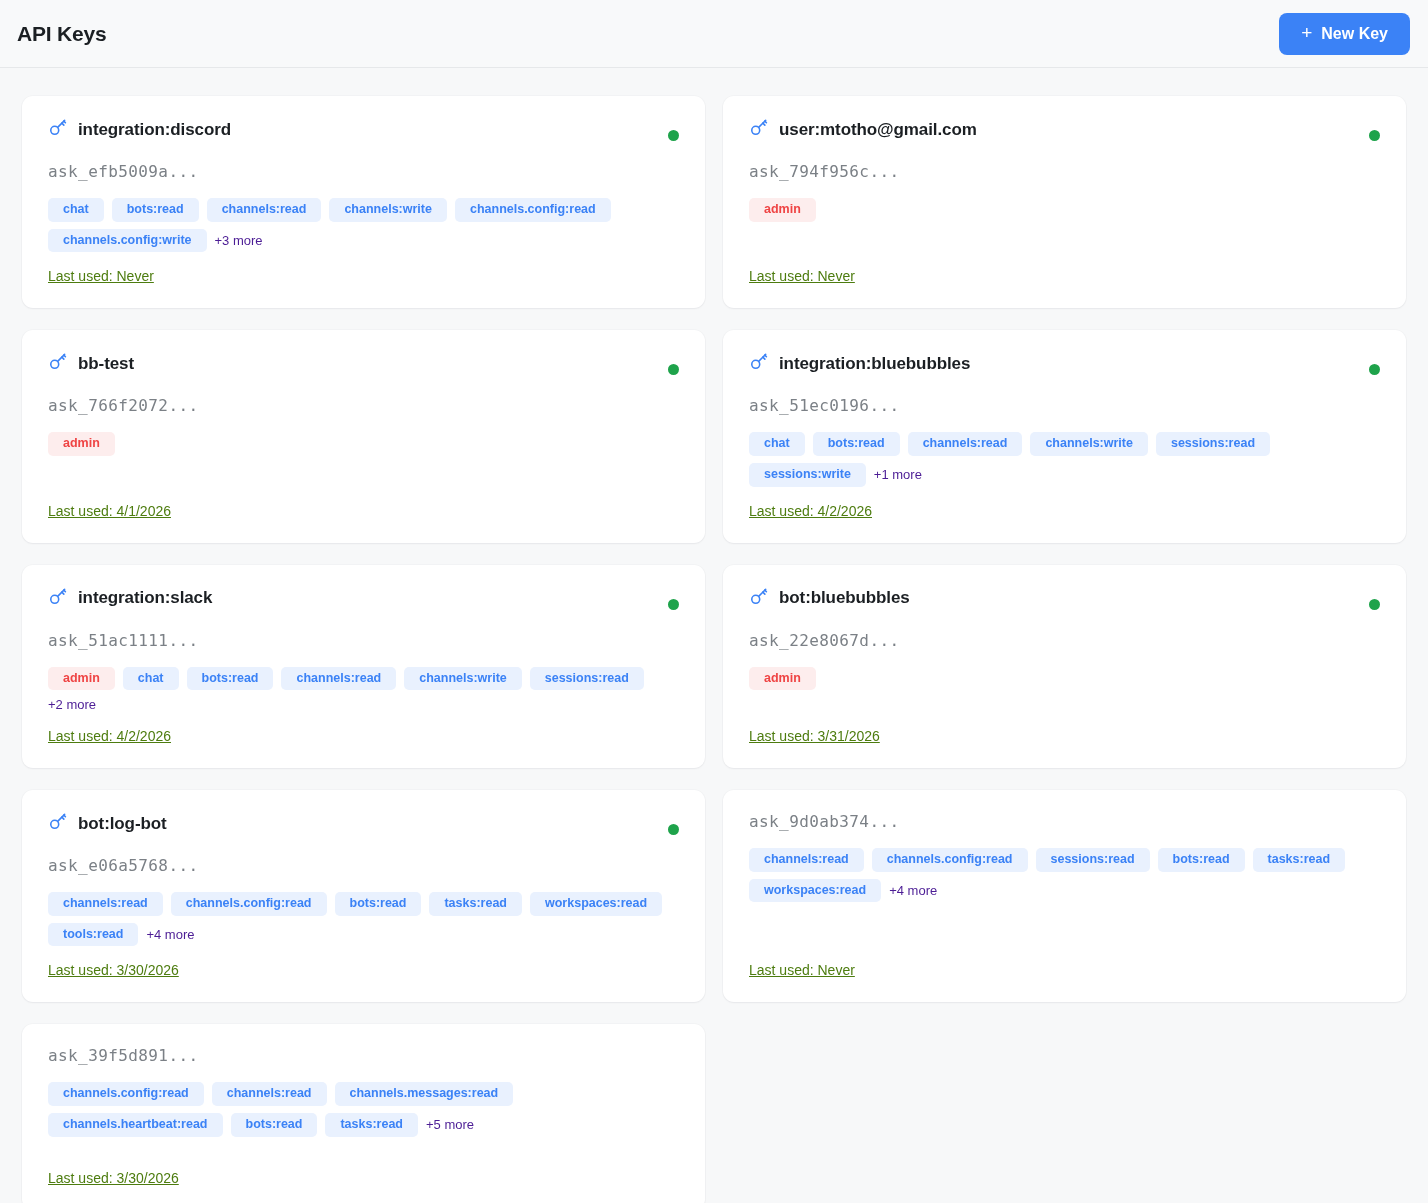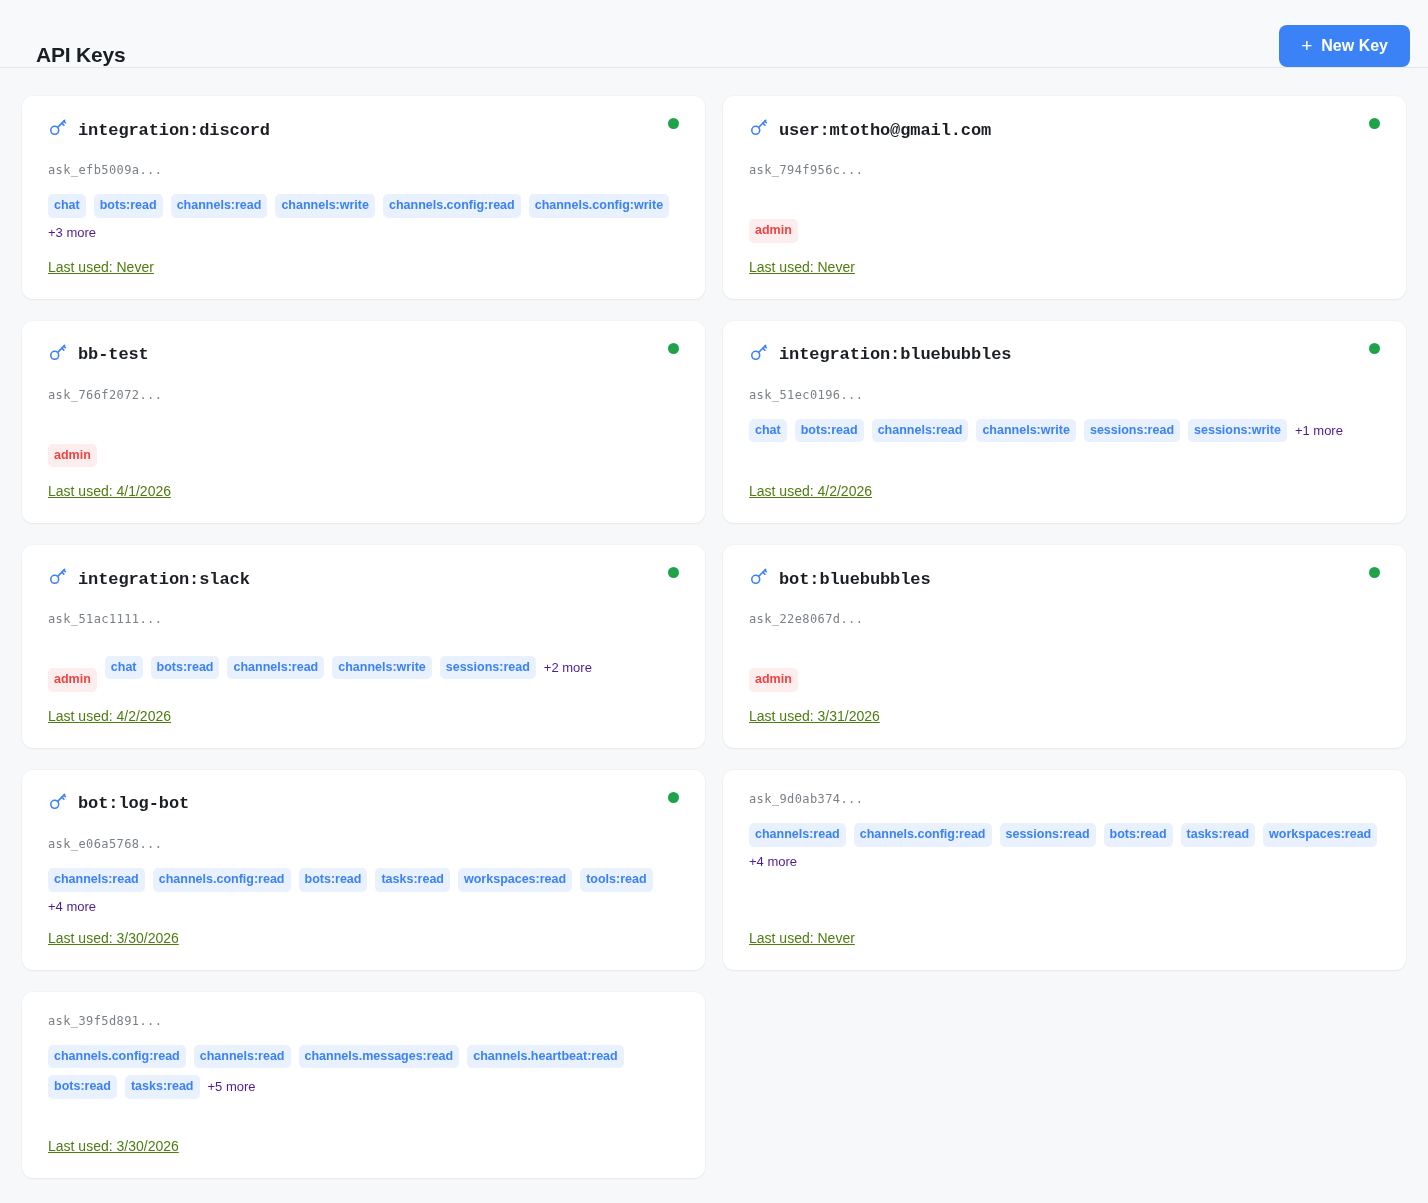--- a/index.html
+++ b/index.html
@@ -11,23 +11,23 @@
     font-family: "Liberation Sans", sans-serif;
     -webkit-font-smoothing: antialiased;
   }
 
   
   .topbar {
     height: 68px;
     background: #f8f9fa;
     border-bottom: 1px solid #e6e8ea;
     display: flex;
-    align-items: flex-end;
+    align-items: center;
     justify-content: space-between;
-    padding: 0 18px 0 36px;
+    padding: 0 18px 0 17px;
   }
   .page-title {
     font-size: 21px;
     font-weight: bold;
     color: #1b1f23;
     letter-spacing: -0.2px;
   }
   .new-key-btn {
     background: #3b82f6;
     color: #ffffff;
@@ -66,24 +66,23 @@
     border-radius: 11px;
     padding: 22px 26px 24px 26px;
     box-shadow: 0 1px 2px rgba(16,24,40,0.05), 0 0 0 1px rgba(16,24,40,0.02);
     min-height: 186px;
     display: flex;
     flex-direction: column;
   }
 
   .card-head {
     display: flex;
-    align-items: flex-start;
+    align-items: flex-end;
     justify-content: space-between;
     margin-bottom: 21px;
-    font-family: Liberation Mono, monospace;
   }
   .card-head-left {
     display: flex;
     align-items: center;
     gap: 11px;
   }
   .key-icon { display: block; }
   .key-name {
     font-size: 17px;
     font-weight: bold;
@@ -93,47 +92,46 @@
   .status-dot {
     width: 11px;
     height: 11px;
     border-radius: 50%;
     background: #1ea34b;
     flex: none;
   }
 
   .key-prefix {
     font-family: "DejaVu Sans Mono", "Liberation Mono", monospace;
-    font-size: 12px;
+    font-size: 16px;
     color: #7b8086;
     letter-spacing: 0.4px;
     margin-bottom: 17px;
   }
 
   .scopes {
     display: flex;
     flex-wrap: wrap;
     align-items: center;
     gap: 7px 8px;
     margin-bottom: 16px;
   }
   .scope-pill {
     background: #e9f1fe;
     color: #3b82f6;
     font-size: 12.5px;
     font-weight: bold;
     border-radius: 5px;
-    padding: 4px 6px;
+    padding: 4px 15px;
     line-height: 1.25;
     white-space: nowrap;
   }
   .scope-pill.admin {
     background: #fdeded;
     color: #ef4444;
-    margin-top: 25px;
   }
   .more-count {
     font-size: 13px;
     color: #4c1d95;
     white-space: nowrap;
   }
 
   .last-used {
     font-size: 14px;
     color: #4d7c0f;

